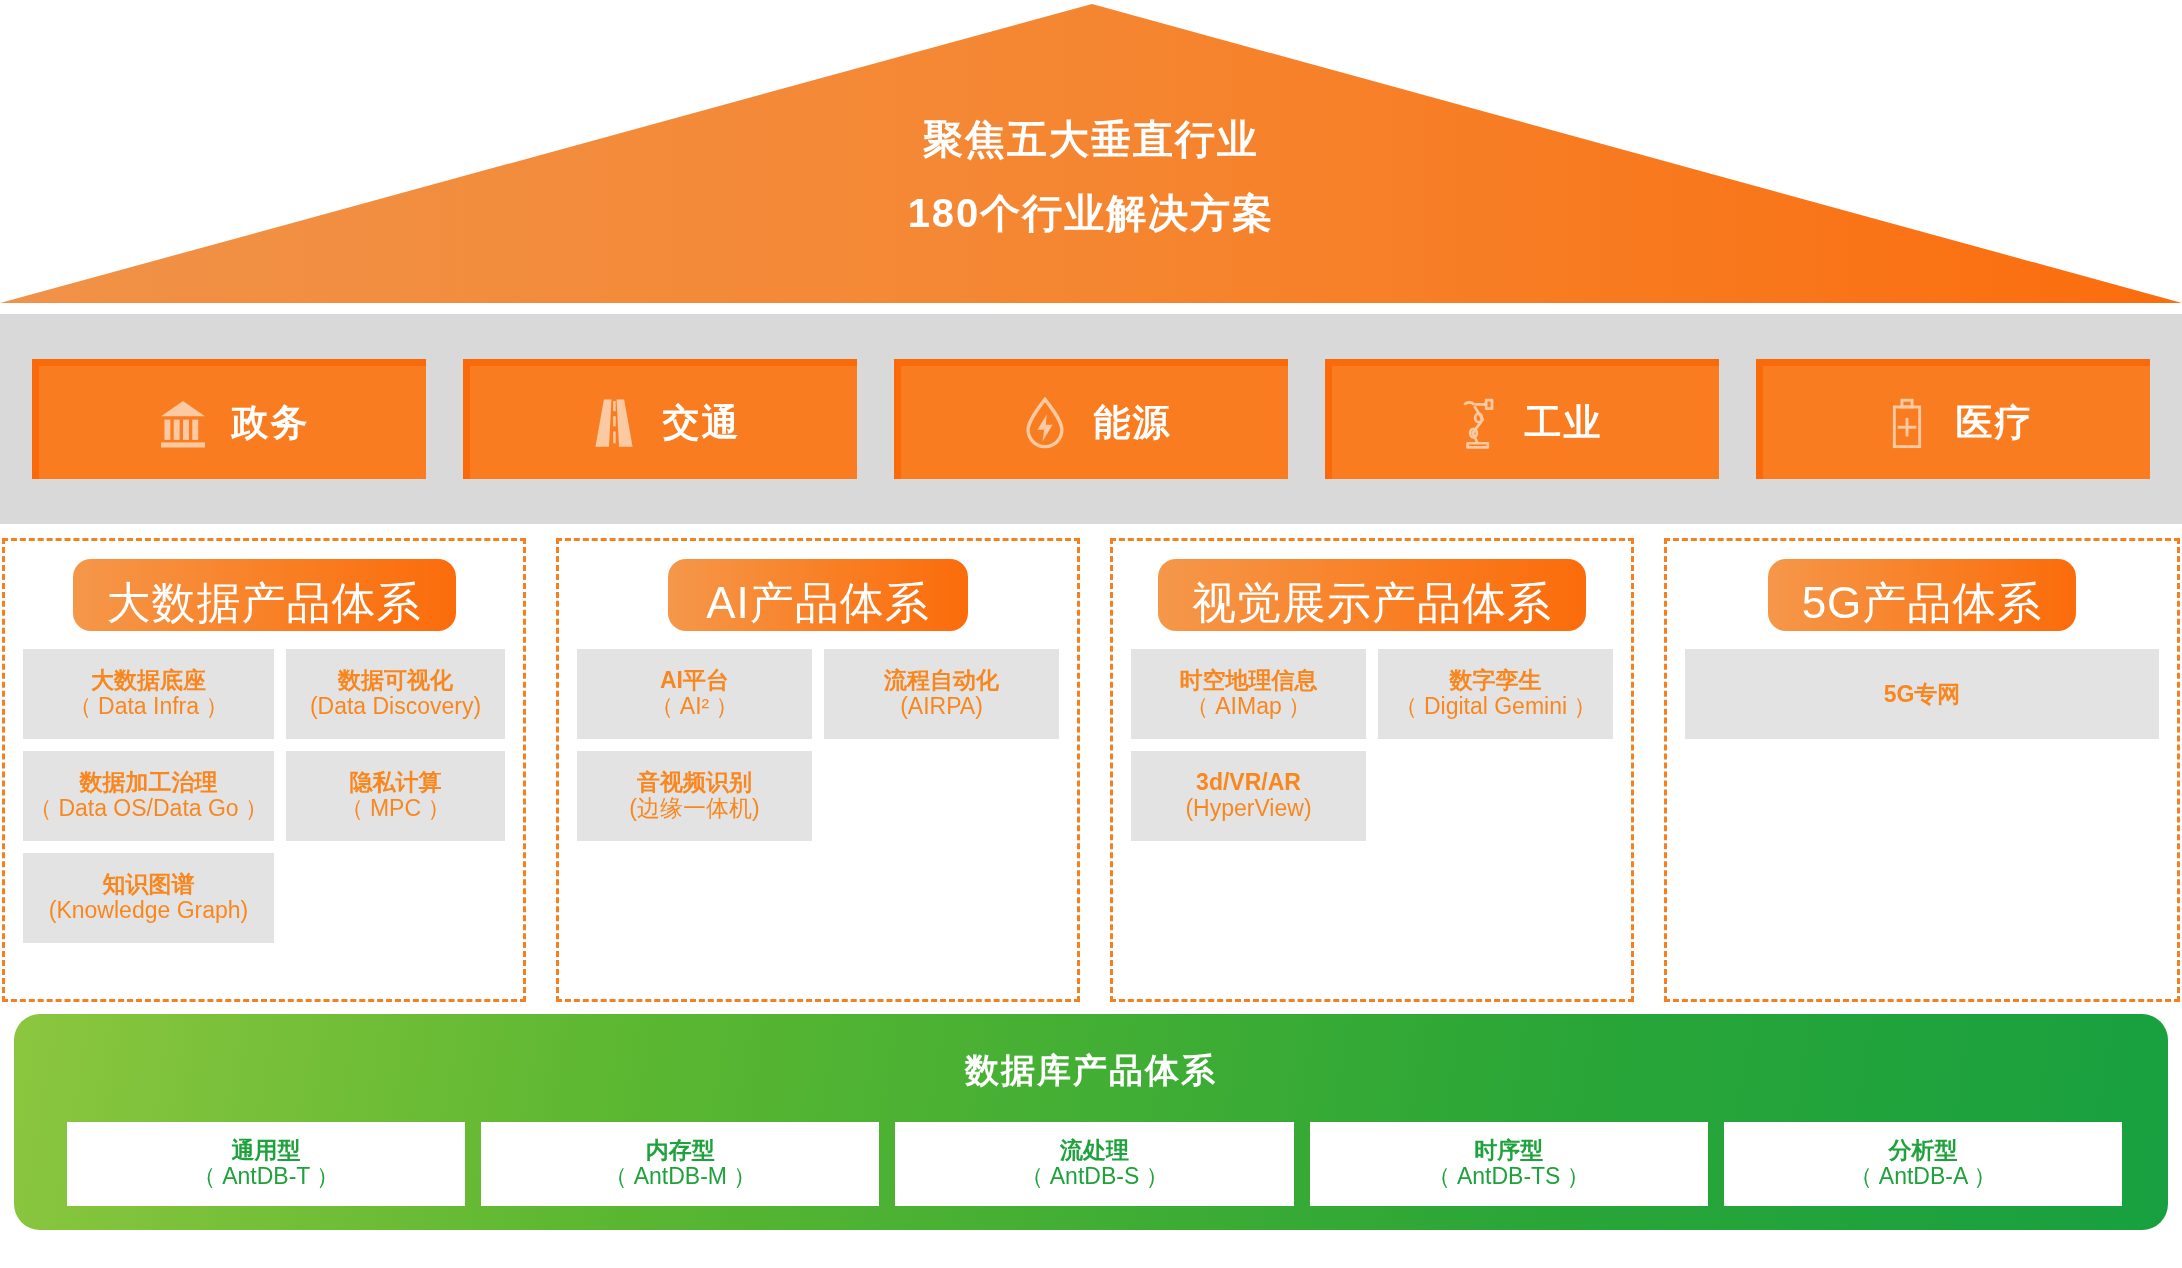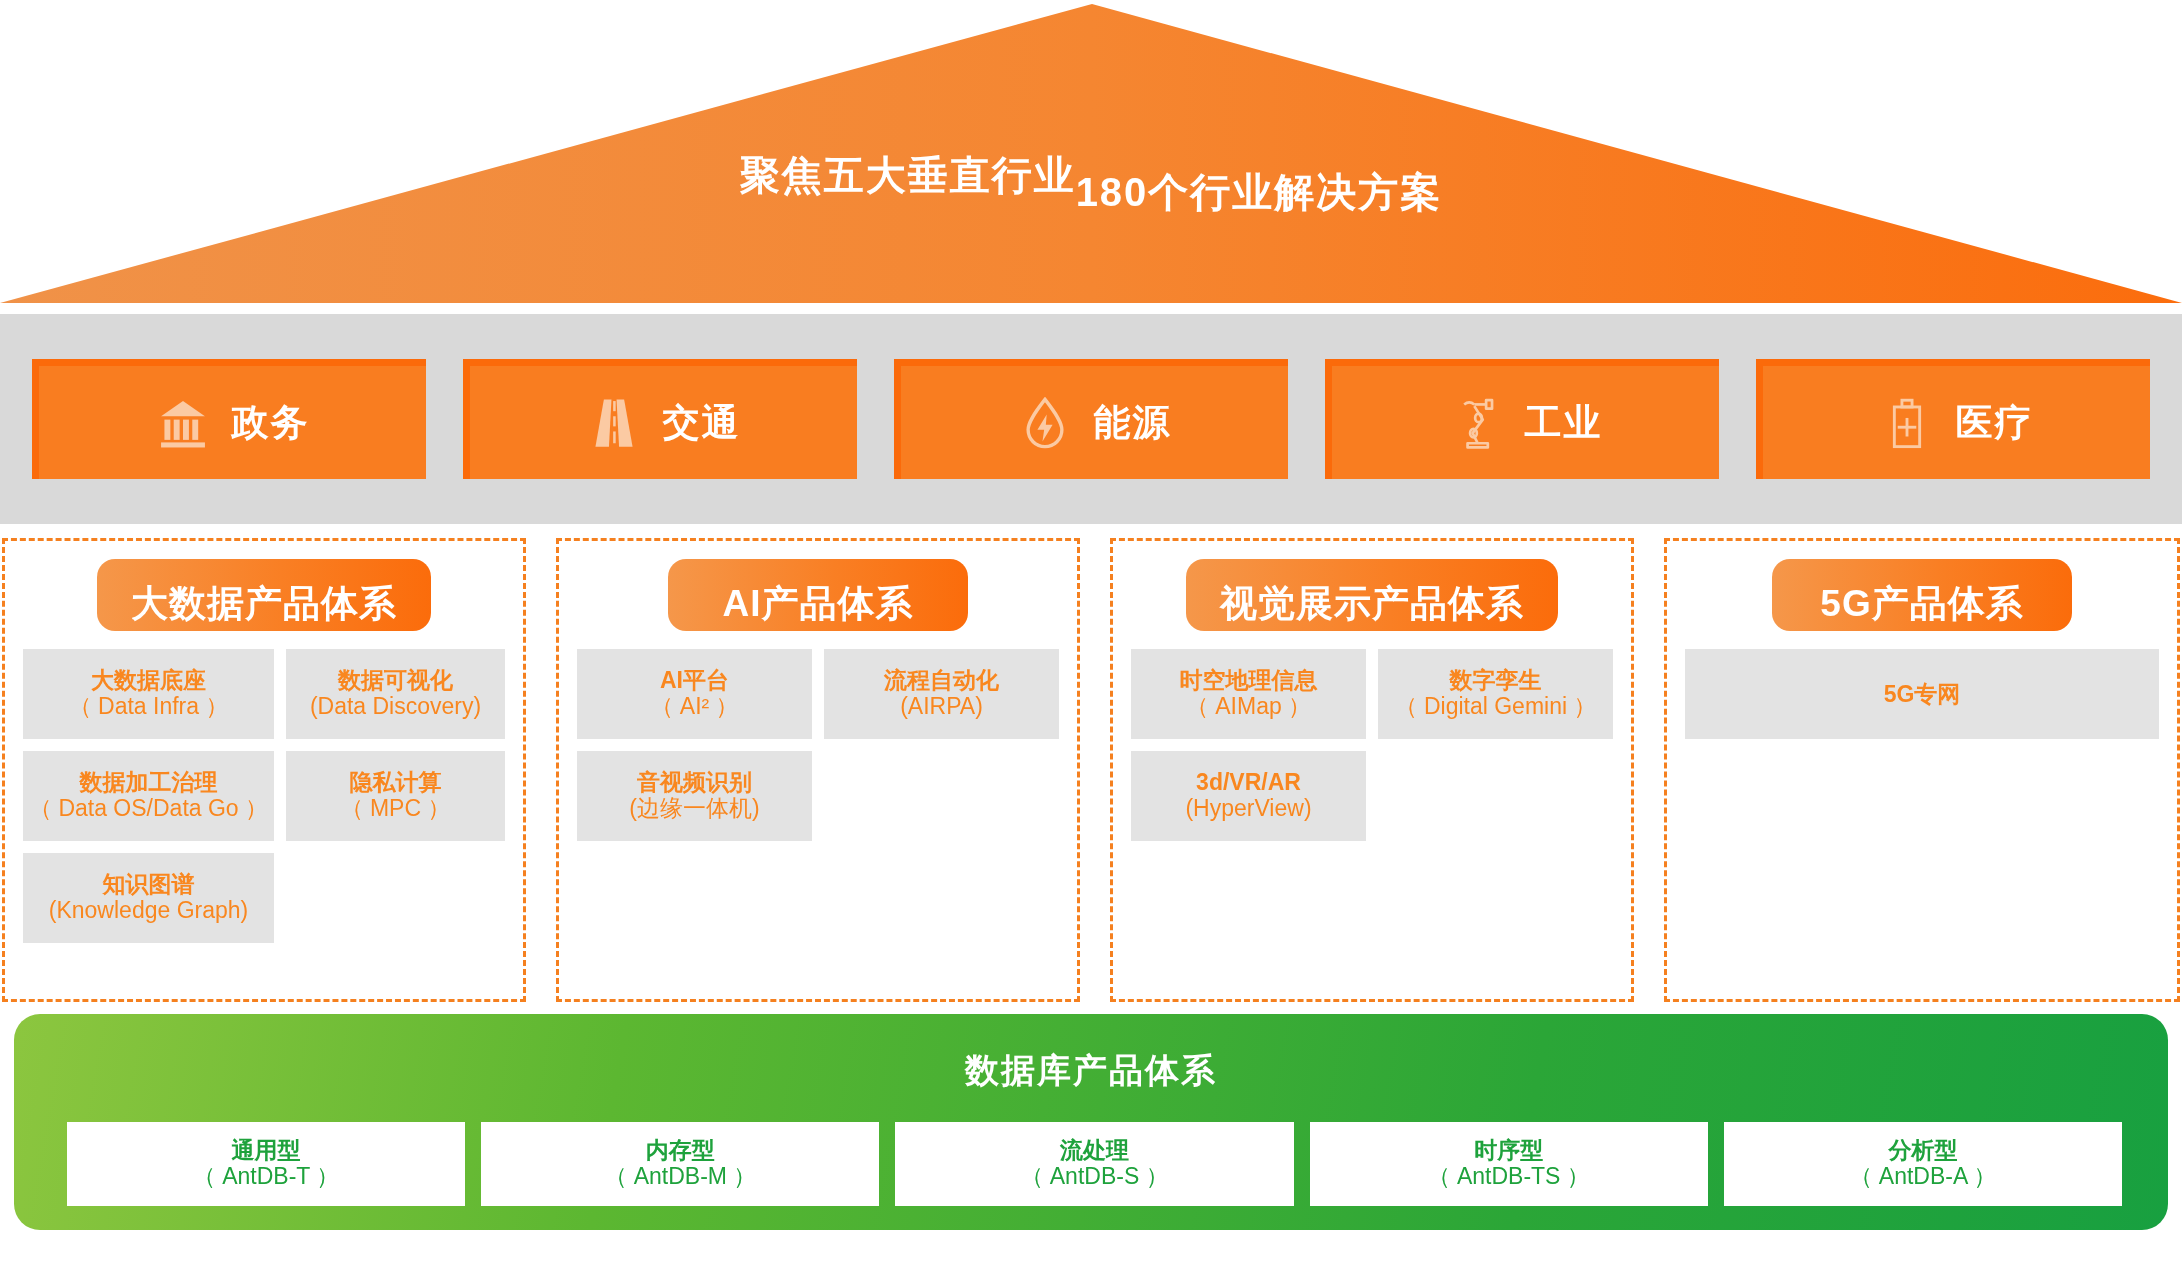--- a/index.html
+++ b/index.html
@@ -10,22 +10,22 @@
     overflow:hidden;
     position:relative;
   }
 
   
   #roof{
     position:absolute;left:0;top:0;width:2182px;height:305px;
   }
   #roof svg{display:block;width:2182px;height:305px;}
   #roof-text{
-    position:absolute;left:0;top:16px;width:2182px;height:305px;
-    display:flex;flex-direction:row;align-items:center;justify-content:center;
+    position:absolute;left:0;top:0;width:2182px;height:305px;
+    display:flex;flex-direction:column;align-items:center;justify-content:center;
     padding-top:46px;box-sizing:border-box;
   }
   .roof-line{
     color:#ffffff;font-weight:bold;font-size:40px;letter-spacing:2px;
     line-height:1.0;margin:0;
   }
   .roof-line.l1{margin-bottom:34px;}
 
   
   #industry-bar{
@@ -63,21 +63,21 @@
   .prod-col.c4{flex:1;}
   .prod-pill{
     height:72px;min-width:300px;
     border-radius:18px;
     background:linear-gradient(90deg,#f5974a 0%,#f97f24 55%,#fb6c0b 100%);
     display:flex;align-items:center;justify-content:center;
     padding:0 34px;box-sizing:border-box;
     margin-bottom:18px;
   }
   .prod-pill span{
-    color:#ffffff;font-size:37px;font-weight:bold;letter-spacing:1px;white-space:nowrap;margin-top:17px;
+    color:#ffffff;font-size:44px;font-weight:normal;letter-spacing:1px;white-space:nowrap;margin-top:17px;
   }
   .tile-grid{
     width:100%;
     display:grid;grid-template-columns:1fr 1fr;
     gap:12px 12px;
     align-content:start;
   }
   .tile-grid.single{grid-template-columns:1fr;}
   .ptile{
     background:#e3e3e3;

